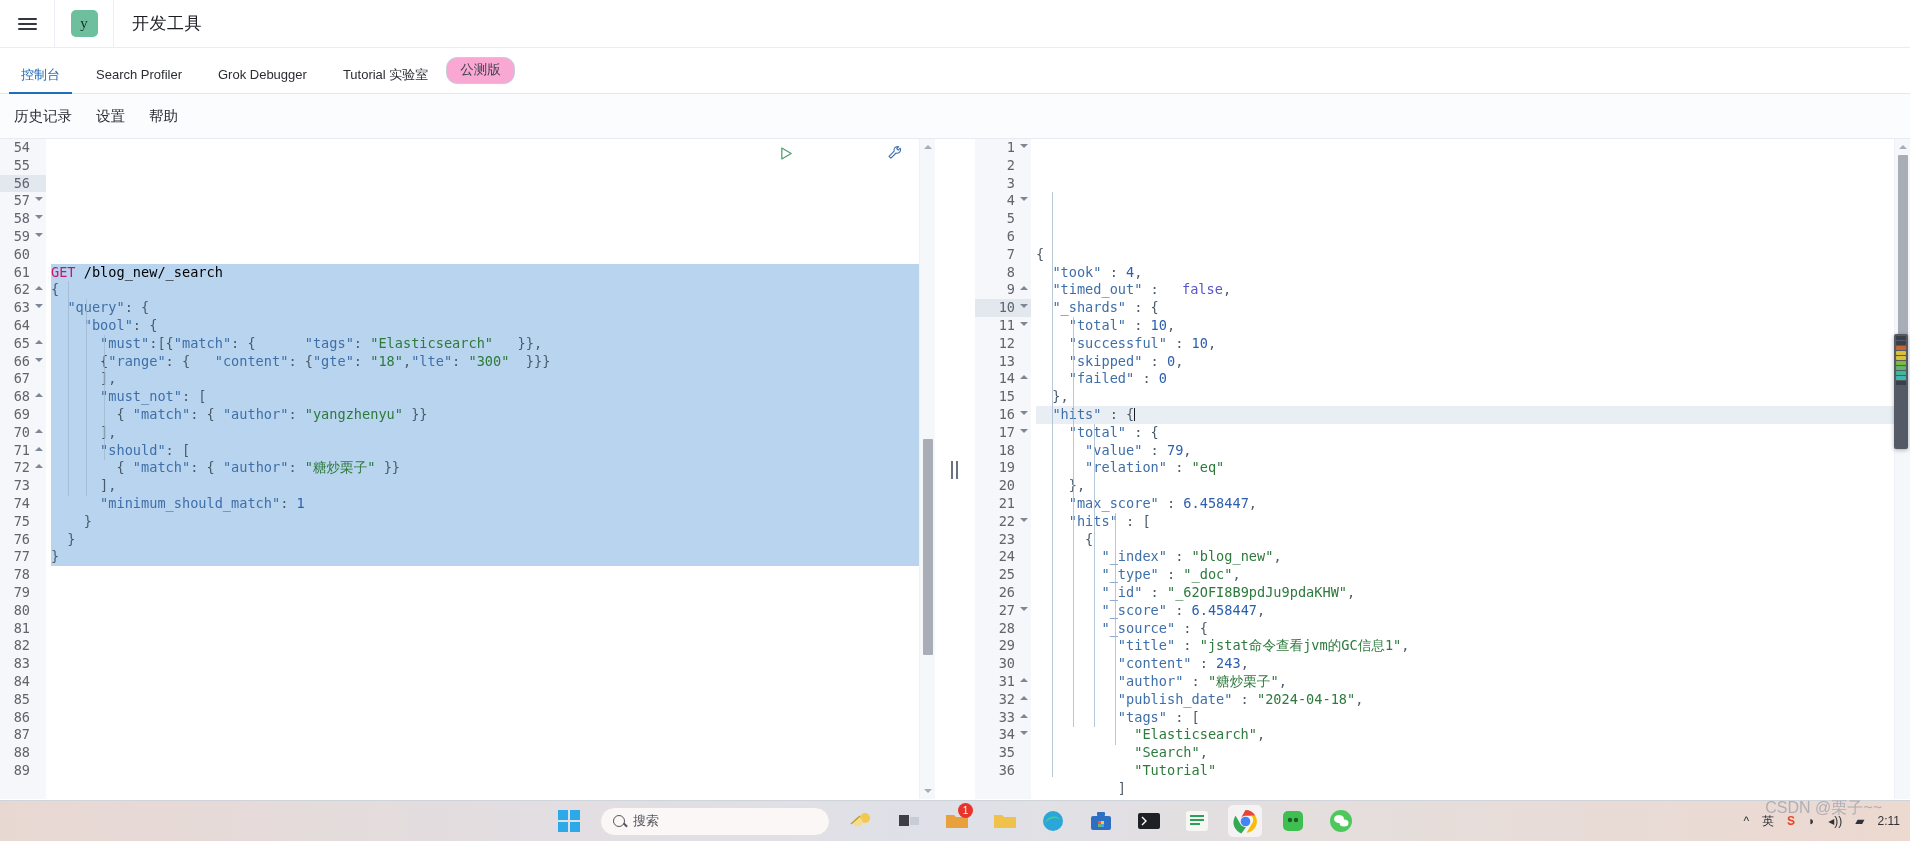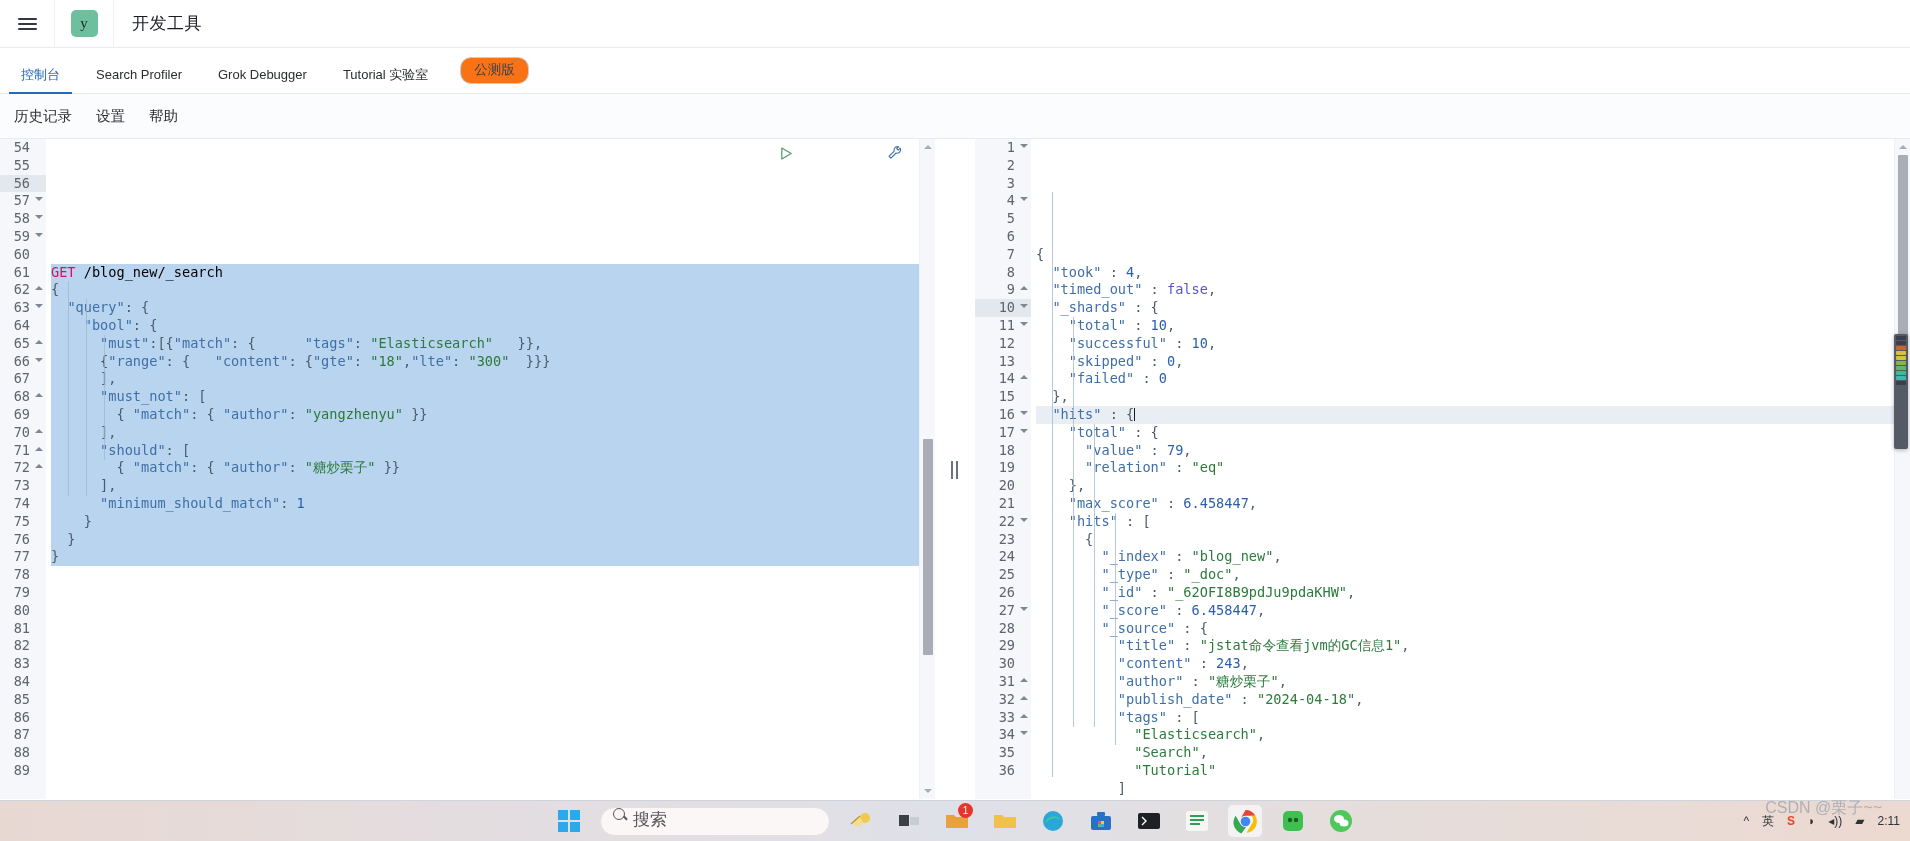--- a/index.html
+++ b/index.html
@@ -67,27 +67,27 @@
     position: relative;
     line-height: 1;
   }
   .tab.active { color: #1a65b8; }
   .tab.active::after {
     content: ""; position: absolute;
     left: 6px; right: 6px; bottom: -1px;
     height: 2.5px; background: #1f6cba;
   }
   .beta-badge {
-    margin-left: 14px; margin-bottom: 9px;
+    margin-left: 0; margin-bottom: 9px;
     border: 1px solid #c6cddb;
     border-radius: 11px;
     padding: 3px 13px 4px 13px;
     font-size: 13.5px;
     color: #3b3f49;
-    background: #f97316;
+    background: #f9a8d4;
     cursor: pointer;
   }
 
   
   .subrow {
     height: 45px;
     background: #fbfcfe;
     display: flex;
     align-items: center;
     padding-left: 2px;
@@ -186,21 +186,21 @@
   .pane-right .code { left: 56px; }
   .code .row { height: 17.8px; }
   .code .row.sel { background: #b9d4ee; }
   .code .row.currl { background: #e9eef5; }
 
   .k-method { color: #c8176a; }
   .k-url    { color: #000000; }
   .k-key    { color: #3f6fa8; }
   .k-str    { color: #2c7a3c; }
   .k-num    { color: #2b5fae; }
-  .k-bool   { color: #5855c9; }
+  .k-bool   { color: #5855c9; margin-left: 15px; }
   .k-punct  { color: #4a5b6b; }
 
   .guideline {
     position: absolute; top: 0; bottom: 0;
     width: 1px; background: #9fb6cc; opacity: .75;
   }
 
   .run-tools {
     position: absolute; right: 32px; top: 6px;
     display: flex; gap: 11px; align-items: center;
@@ -251,24 +251,24 @@
     display: flex; align-items: center; gap: 14px;
   }
   .win-logo {
     width: 22px; height: 22px;
     display: grid; grid-template-columns: 1fr 1fr; grid-template-rows: 1fr 1fr; gap: 2px;
   }
   .win-logo i { background: #2ca9e8; display:block; }
   .searchbox {
     width: 230px; height: 29px;
     background: #fbf7f7; border-radius: 15px;
-    display: flex; gap: 8px;
+    display: flex; align-items: center; gap: 8px;
     padding: 0 12px;
     border: 1px solid #e4dede;
-    font-size: 17px; color: #53555b;
+    font-size: 13px; color: #53555b;
   }
   .mag { width: 12px; height: 12px; border: 1.6px solid #55585e; border-radius: 50%; position: relative; }
   .mag::after { content:""; position:absolute; width:5px; height:1.6px; background:#55585e; transform: rotate(45deg); right:-4px; bottom:0; }
   .tbicon { width: 34px; height: 32px; display:flex; align-items:center; justify-content:center; position: relative; border-radius:5px; cursor:pointer; }
   .tbicon.active { background: rgba(255,255,255,.62); }
   .badge-dot {
     position: absolute; top: -2px; right: 1px;
     width: 15px; height: 15px; border-radius: 50%;
     background: #e8342a; color: #fff; font-size: 10px;
     display: flex; align-items: center; justify-content: center;

